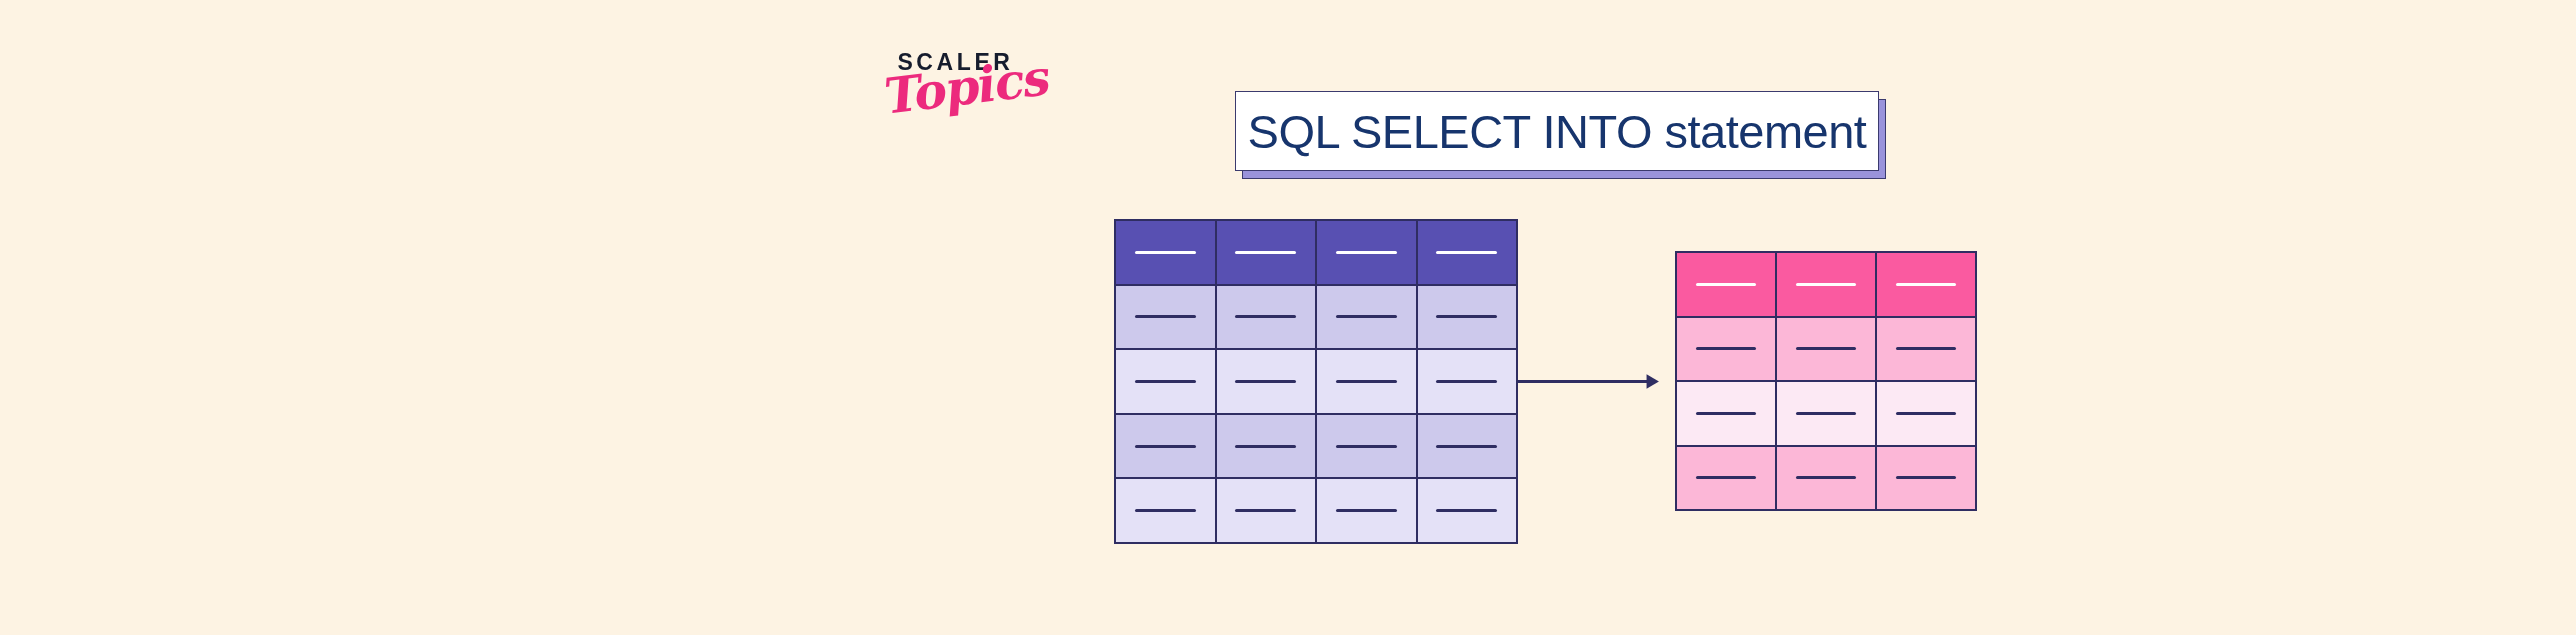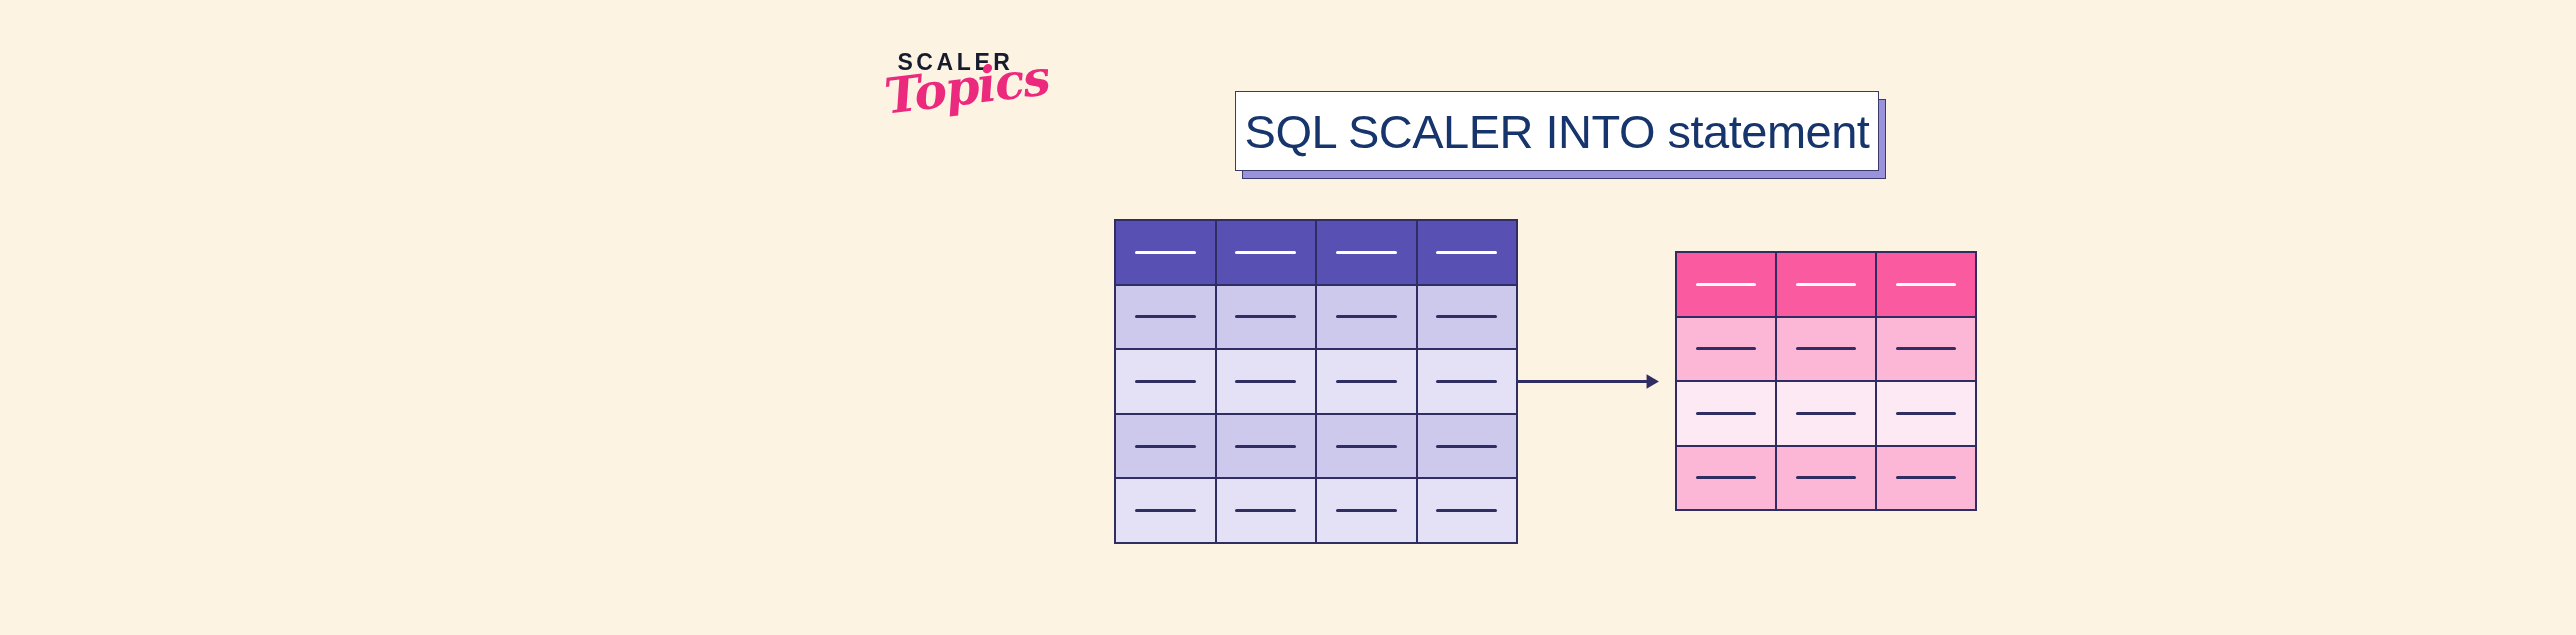--- a/index.html
+++ b/index.html
@@ -87,21 +87,21 @@
 <div class="canvas">
 
   <div class="logo">
     <div class="logo-brand">SCALER</div>
     <div class="logo-sub">Topics</div>
   </div>
 
   <div class="title-wrap">
     <div class="title-shadow"></div>
     <div class="title-box">
-      <span>SQL SCALER INTO statement</span>
+      <span>SQL SELECT INTO statement</span>
     </div>
   </div>
 
   <div id="source-table" class="dtable" style="grid-template-columns: repeat(4, 1fr); grid-template-rows: repeat(5, 1fr);">
       <div class="cell header">
         <div class="dash"></div>
       </div>
       <div class="cell header">
         <div class="dash"></div>
       </div>

